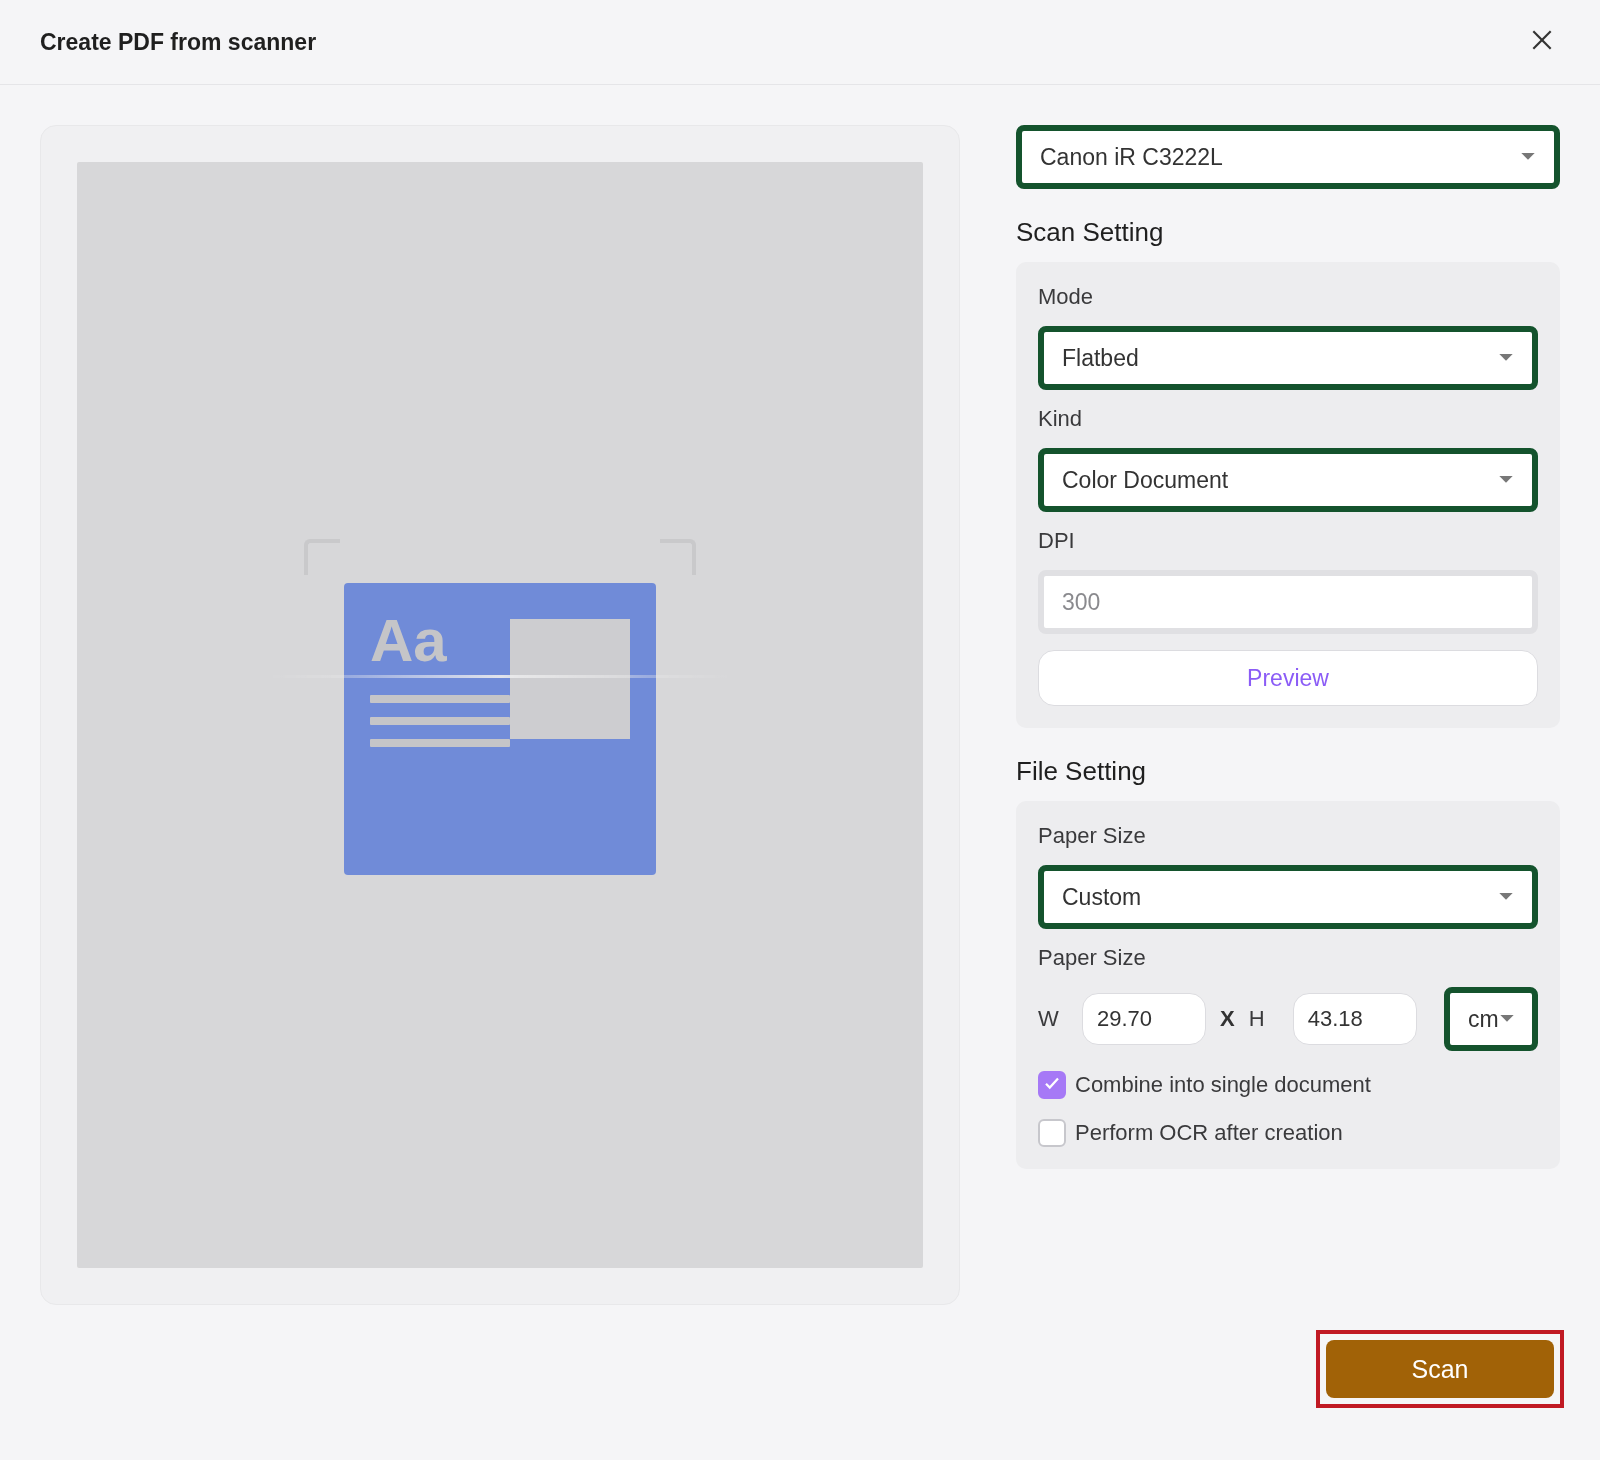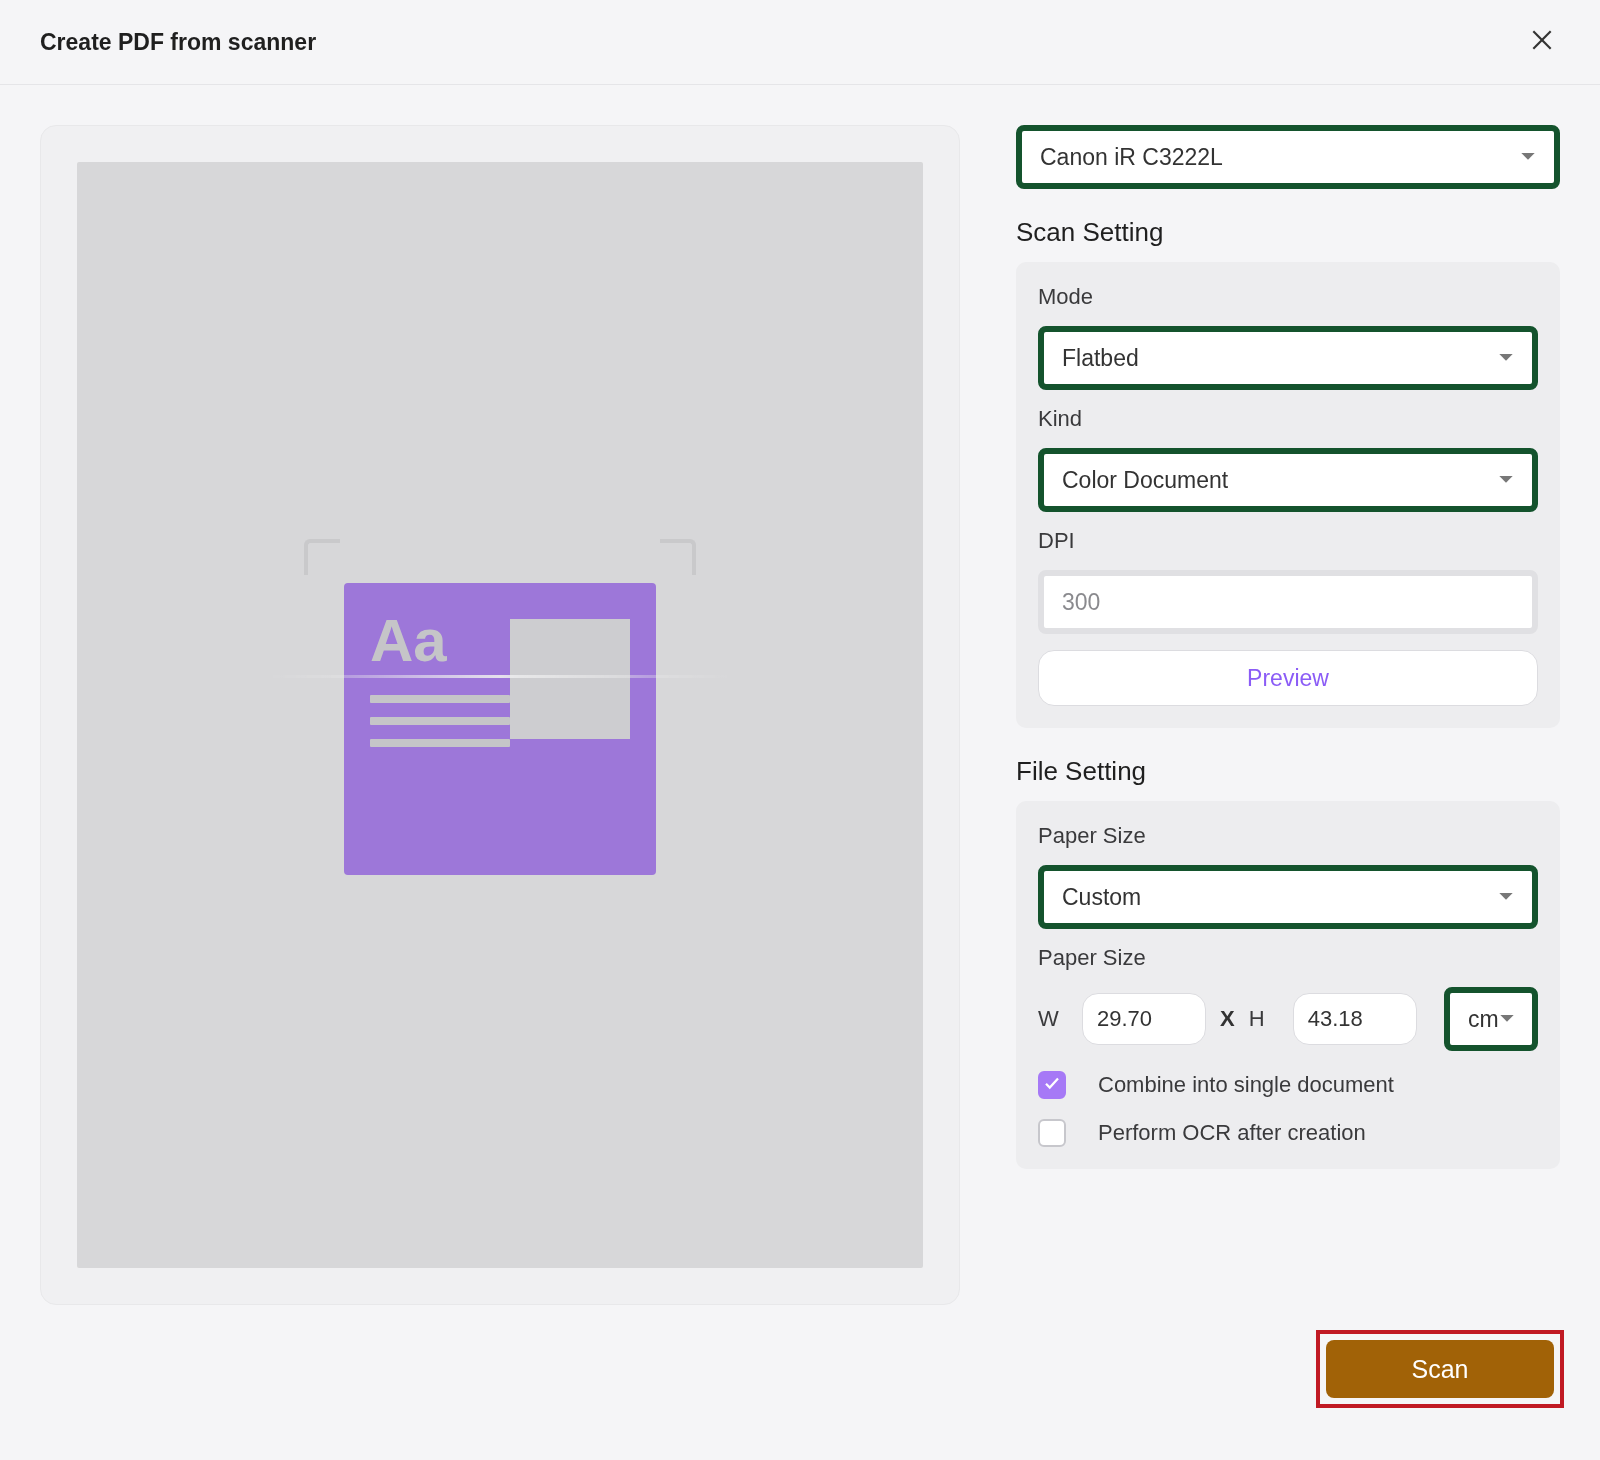--- a/index.html
+++ b/index.html
@@ -72,21 +72,21 @@
   .corner {
     position: absolute;
     width: 36px; height: 36px;
     border: 4px solid #bdbdc0;
   }
   .corner.tl { top: -16px; left: -16px; border-right: none; border-bottom: none; border-radius: 6px 0 0 0; }
   .corner.tr { top: -16px; right: -16px; border-left: none; border-bottom: none; border-radius: 0 6px 0 0; }
   .doc-card {
     position: absolute;
     top: 28px; left: 24px; right: 24px; bottom: 0;
-    background: #6d28d9;
+    background: #1d4ed8;
     border-radius: 4px;
     padding: 28px 26px;
     display: flex;
   }
   .doc-left { flex: 1; display: flex; flex-direction: column; }
   .aa {
     font-size: 60px;
     font-weight: 800;
     color: #b7b7ba;
     line-height: 1;
@@ -195,21 +195,21 @@
   }
   .dim-x { font-size: 22px; color:#333; font-weight:600; }
   .unit-select {
     width: 94px;
     margin-left: auto;
   }
 
   .check-row {
     display: flex;
     align-items: center;
-    gap: 32px;
+    gap: 9px;
     font-size: 22px;
     color: #3a3a3c;
     padding-top: 4px;
   }
   .checkbox {
     width: 28px; height: 28px;
     border-radius: 6px;
     border: 2px solid #c7c7cc;
     background: #fff;
     display: flex; align-items: center; justify-content: center;

